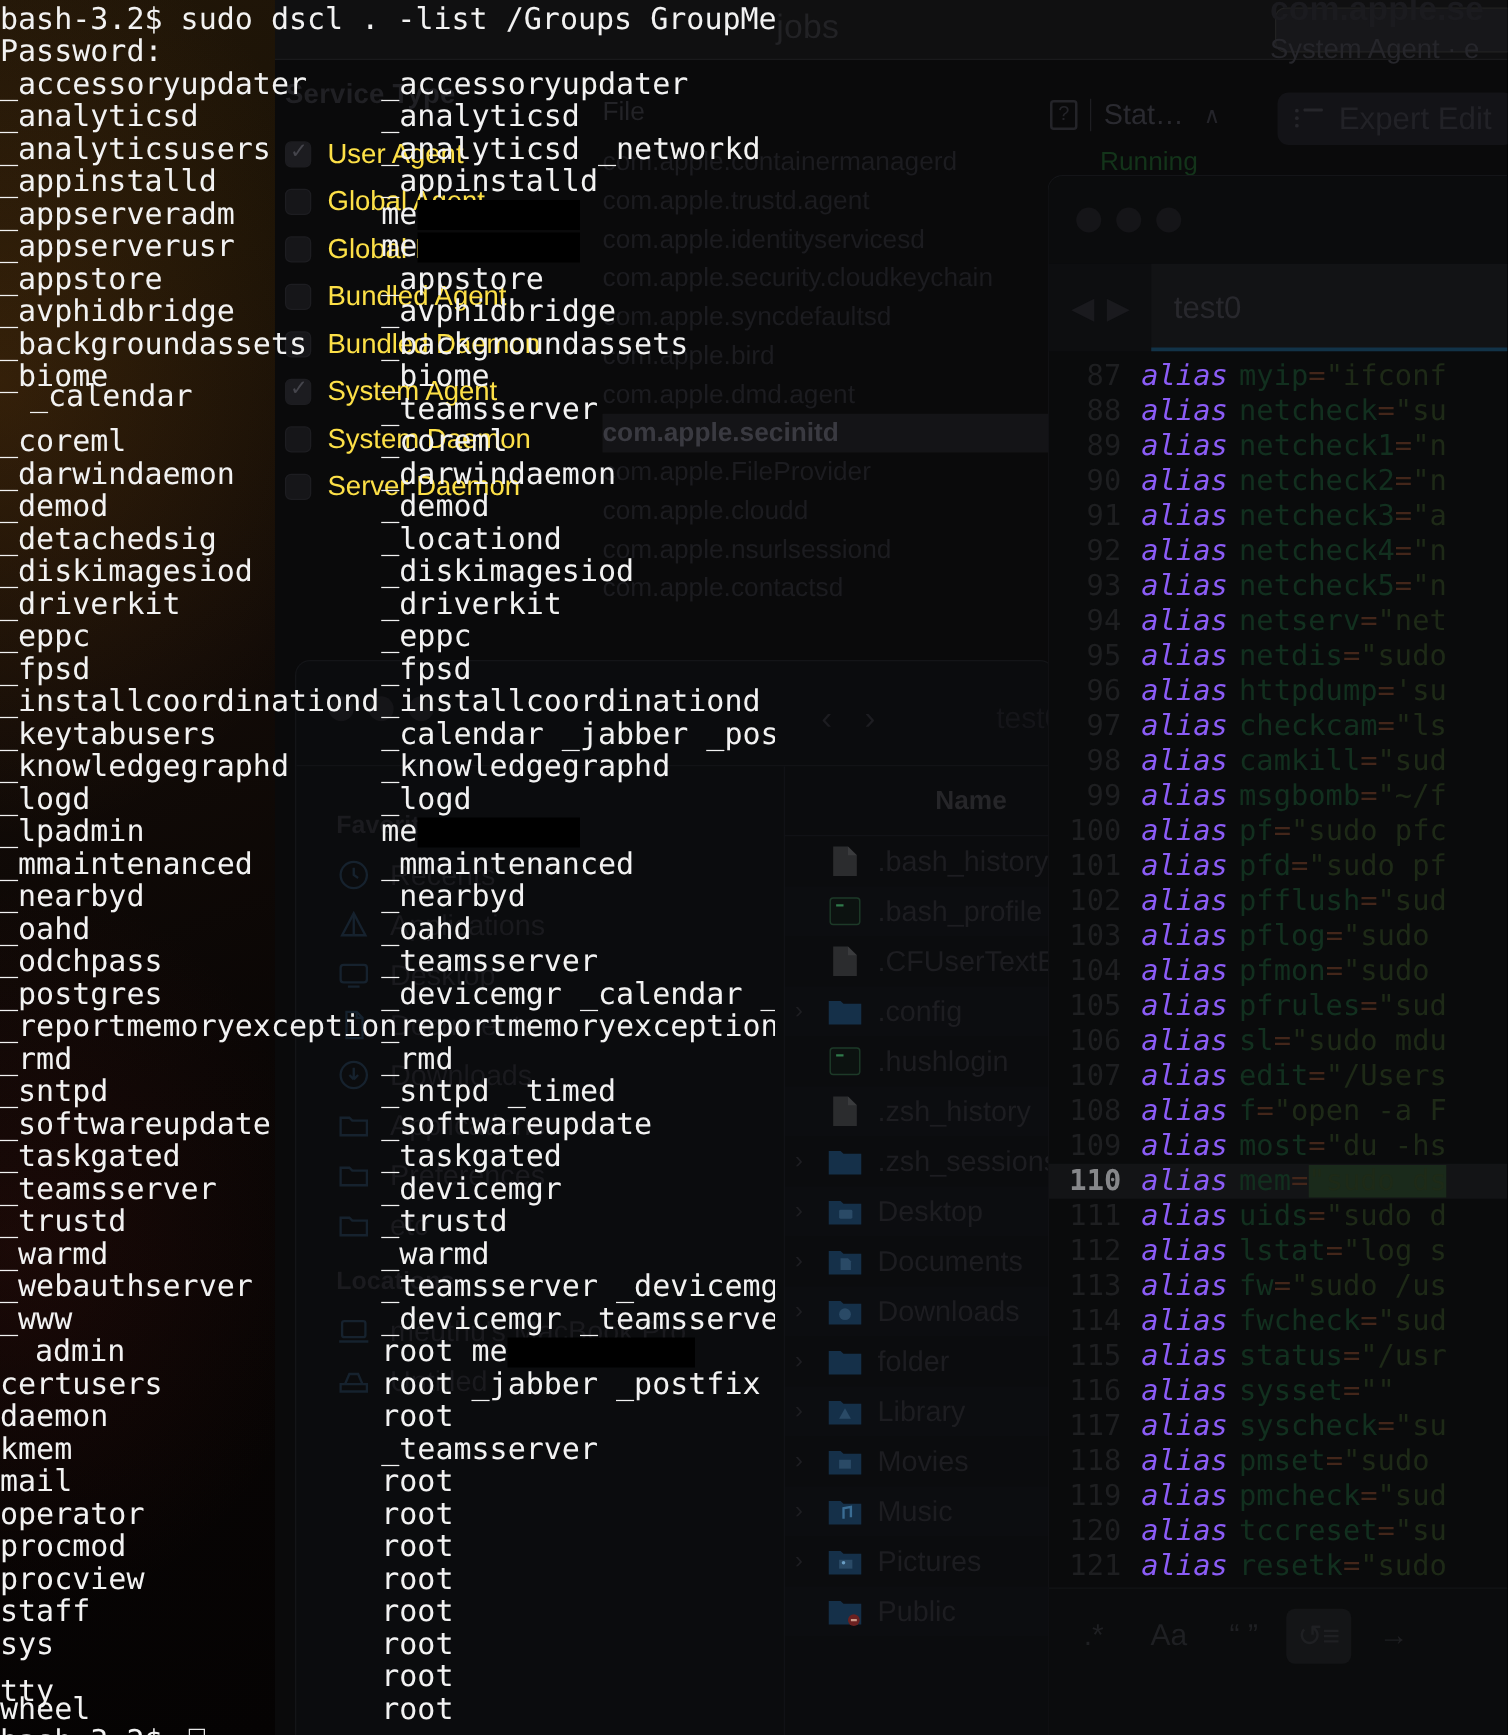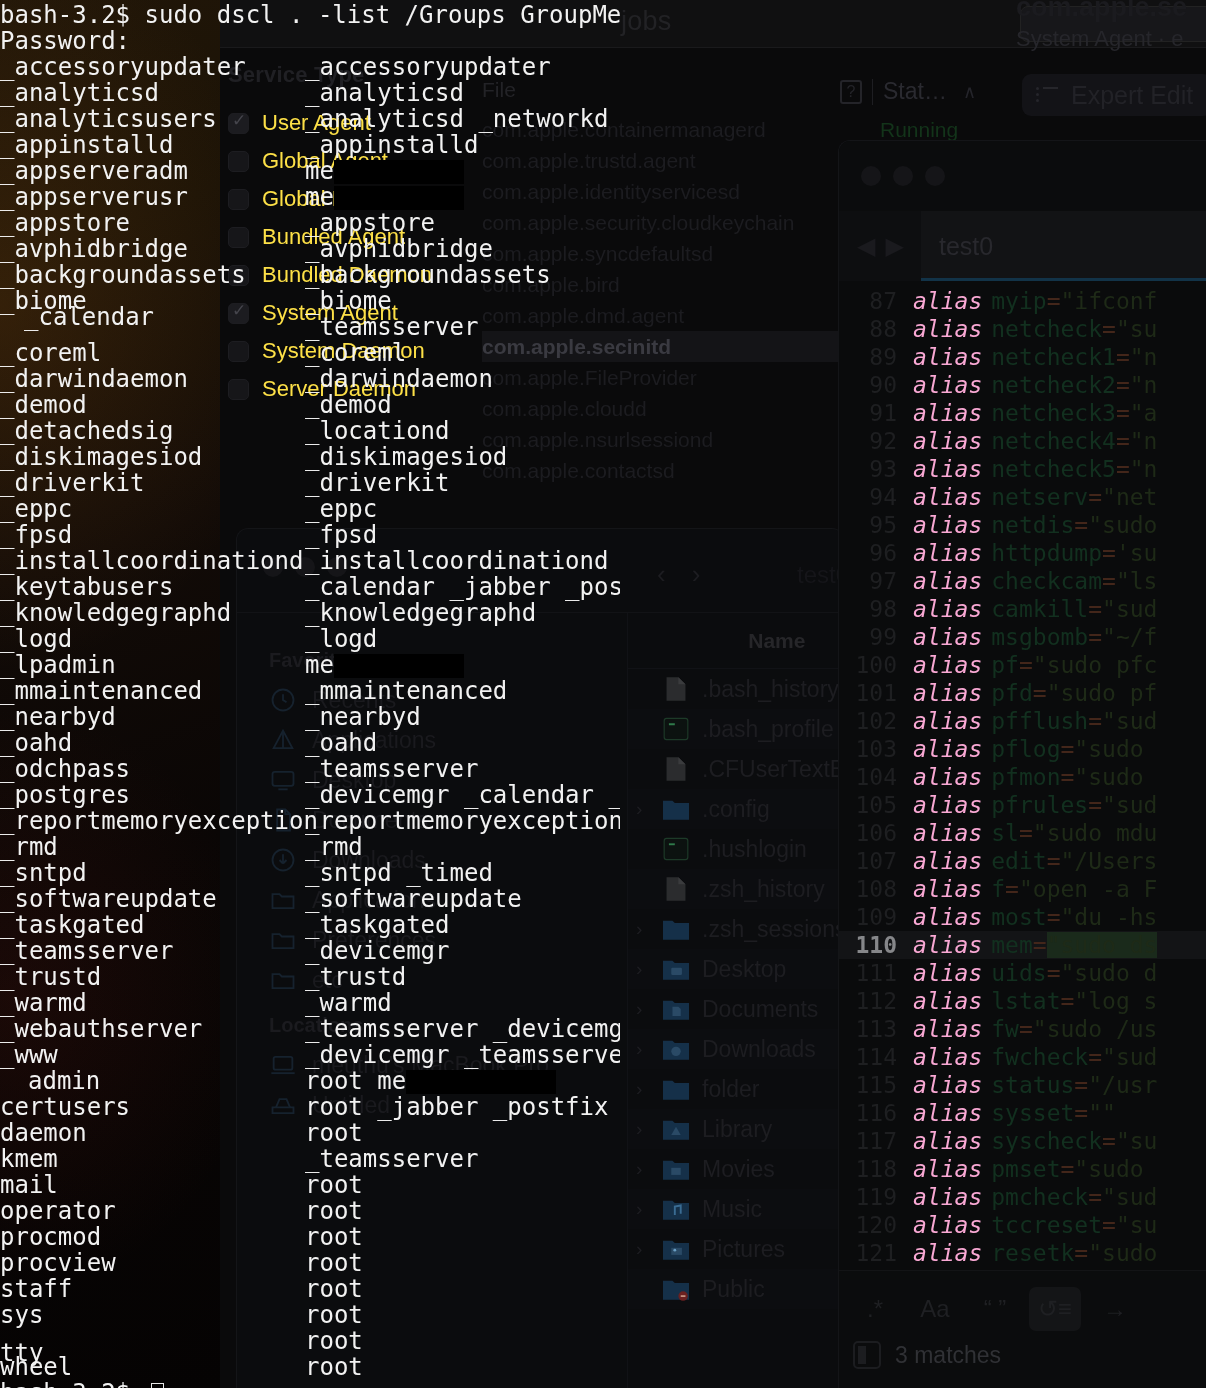--- a/index.html
+++ b/index.html
@@ -122,21 +122,21 @@
     background:#121315; display:flex; align-items:center; padding-left:18px;
   }
   #ed-tab-label { font-size:25px; color:#28282d; }
   #ed-accent { position:absolute; left:82px; bottom:0; width:286px; height:3px; background:#123348; }
   #ed-code { position:relative; height:1020px; overflow:hidden; padding-top:6px;
              font-family:"DejaVu Sans Mono", monospace; }
   .cline { display:flex; height:28px; align-items:center; white-space:nowrap; }
   .cline.cur { background:#131416; }
   .cno { width:74px; text-align:right; padding-right:16px; font-size:23px; color:#1e1f21; flex:none; }
   .cline.cur .cno { color:#86878a; font-weight:700; }
-  .ckw { font-size:23px; font-style:italic; color:#f9a8d4; margin-right:9px; }
+  .ckw { font-size:23px; font-style:italic; color:#8b5cf6; margin-right:9px; }
   .cnm { font-size:23px; color:#12301f; }
   .ceq { font-size:23px; color:#43261a; }
   .cstr { font-size:23px; color:#1e2a17; }
   .csel { background:#1a2a1b; }
   #ed-find {
     position:absolute; left:0; bottom:0; width:368px; height:118px;
     background:#0b0c0d; border-top:1px solid #131416;
   }
   #find-tools { display:flex; align-items:center; gap:8px; padding:16px 0 0 10px; }
   .ft { height:44px; min-width:52px; display:flex; align-items:center; justify-content:center;
@@ -798,24 +798,20 @@
         <span class="cno">122</span>
       </div>
     </div>
   <div id="ed-find">
     <div id="find-tools">
       <div class="ft">.*</div>
       <div class="ft">Aa</div>
       <div class="ft">“ ”</div>
       <div class="ft on">↺≡</div>
       <div class="ft">→</div>
-    </div>
-    <div id="find-status">
-      <div id="fs-box"></div>
-      <div id="fs-text">3 matches</div>
     </div>
   </div>
 </div>
 
 <div id="term">
   <div id="term-col1"></div>
   <div id="term-lines">
       <div class="tline tcmd" style="top: 2px;">bash-3.2$ sudo dscl . -list /Groups GroupMembership</div>
       <div class="tline tcmd" style="top: 28px;">Password:</div>
       <div class="tline tcmd" style="top: 54px;">_accessoryupdater</div>

